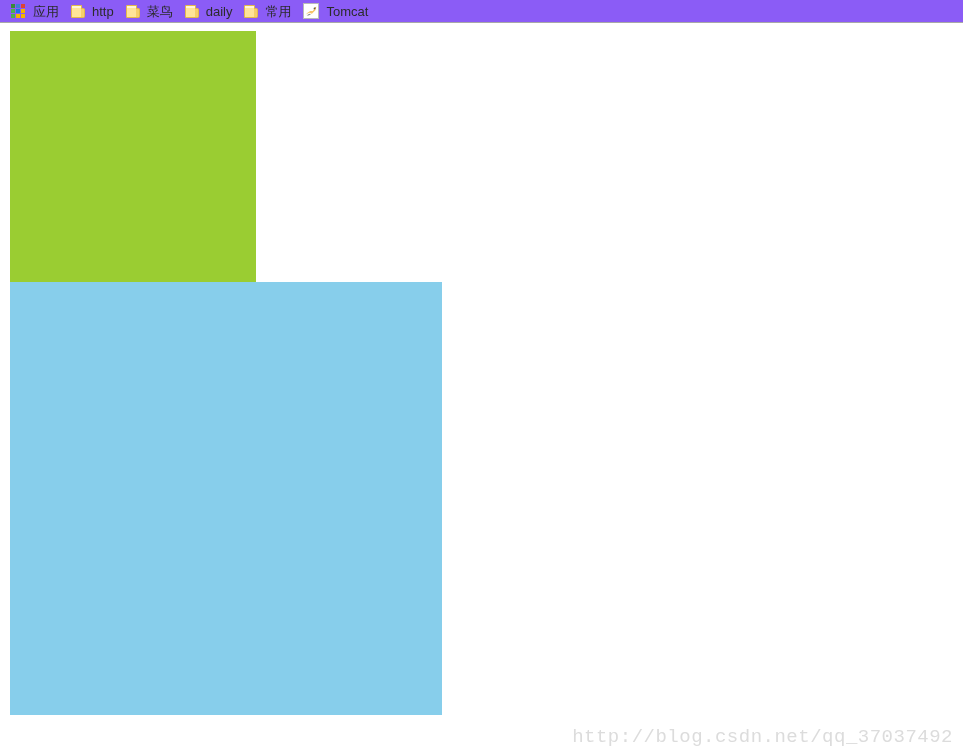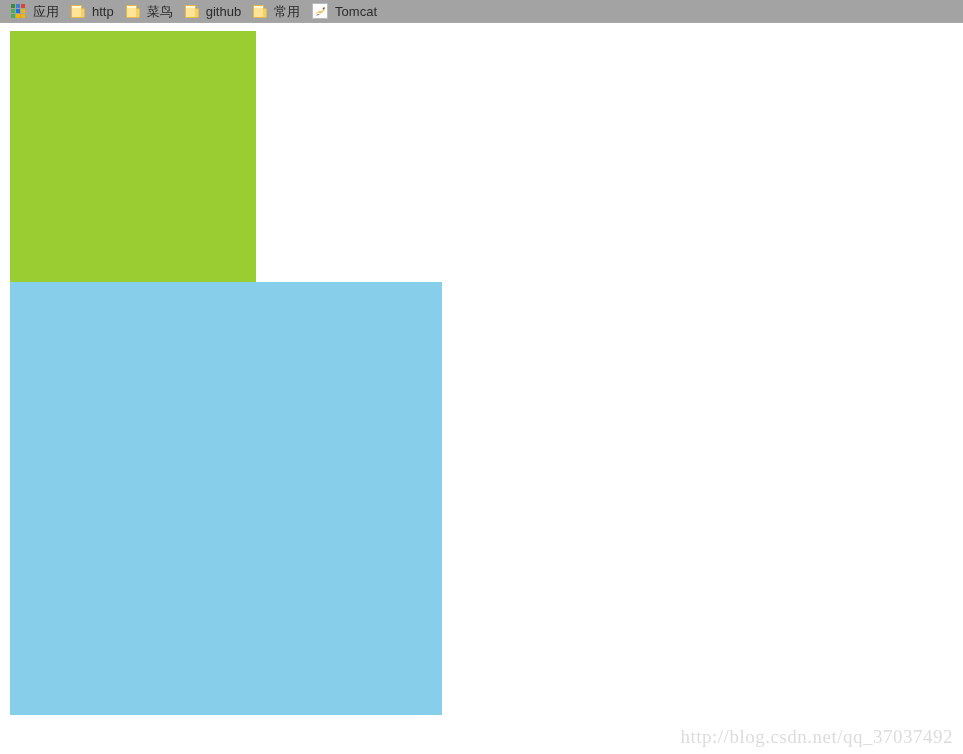--- a/index.html
+++ b/index.html
@@ -128,32 +128,32 @@
     top: 258px;
     width: 432px;
     height: 433px;
   }
 
   
   #watermark {
     position: absolute;
     right: 10px;
     bottom: 6px;
-    font-family: Liberation Serif, serif;
+    font-family: Liberation Mono, monospace;
     font-size: 19px;
     letter-spacing: 0.5px;
     color: #dcdcdc;
     white-space: nowrap;
     user-select: none;
   }
 </style>
 </head>
 <body>
 
-<div id="bookmarks-bar" style="background: #a3a3a3; border-bottom-color: rgb(168, 168, 168);">
+<div id="bookmarks-bar" style="background: #8b5cf6; border-bottom-color: rgb(168, 168, 168);">
 
   <div class="bm-item">
     <span class="apps-icon">
       <i style="background:#3b8a3b"></i>
       <i style="background:#3f7fd6"></i>
       <i style="background:#db4437"></i>
       <i style="background:#4caf50"></i>
       <i style="background:#1a73e8"></i>
       <i style="background:#f4b400"></i>
       <i style="background:#4caf50"></i>
@@ -180,21 +180,21 @@
     </span>
     <span class="bm-label">菜鸟</span>
   </div>
 
   <div class="bm-item">
     <span class="folder-icon">
       <span class="body"></span>
         <span class="fold"></span>
         <span class="tab"></span>
     </span>
-    <span class="bm-label">github</span>
+    <span class="bm-label">daily</span>
   </div>
 
   <div class="bm-item">
     <span class="folder-icon">
       <span class="body"></span>
         <span class="fold"></span>
         <span class="tab"></span>
     </span>
     <span class="bm-label">常用</span>
   </div>

